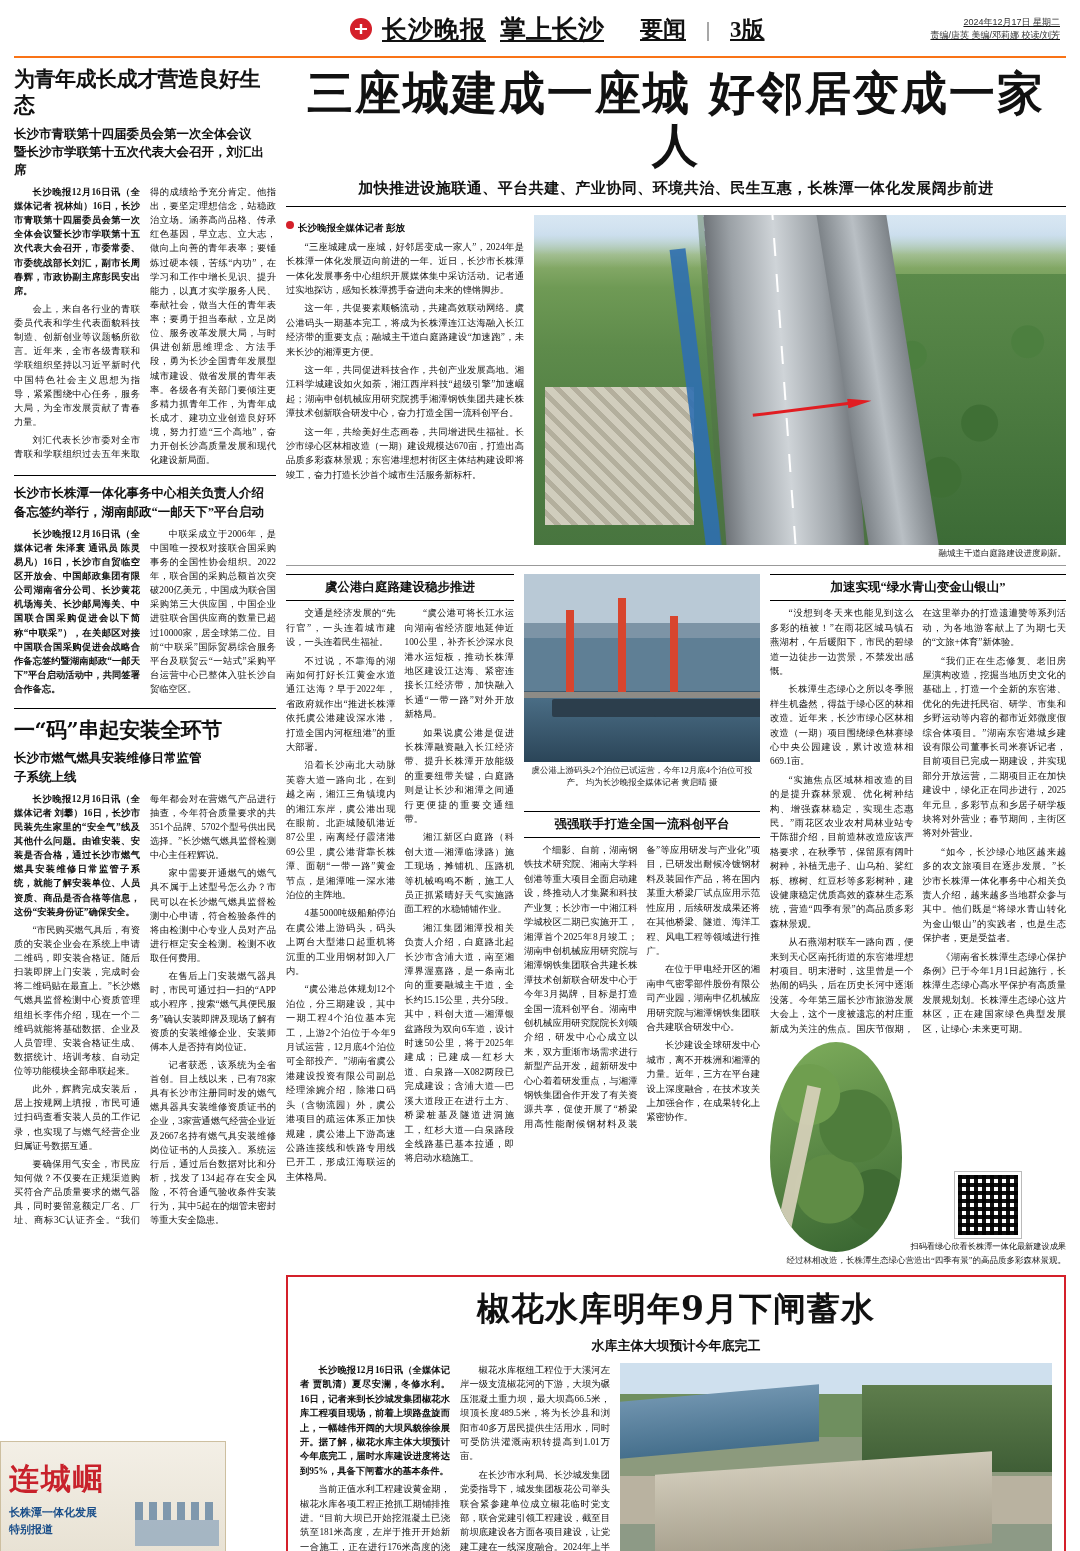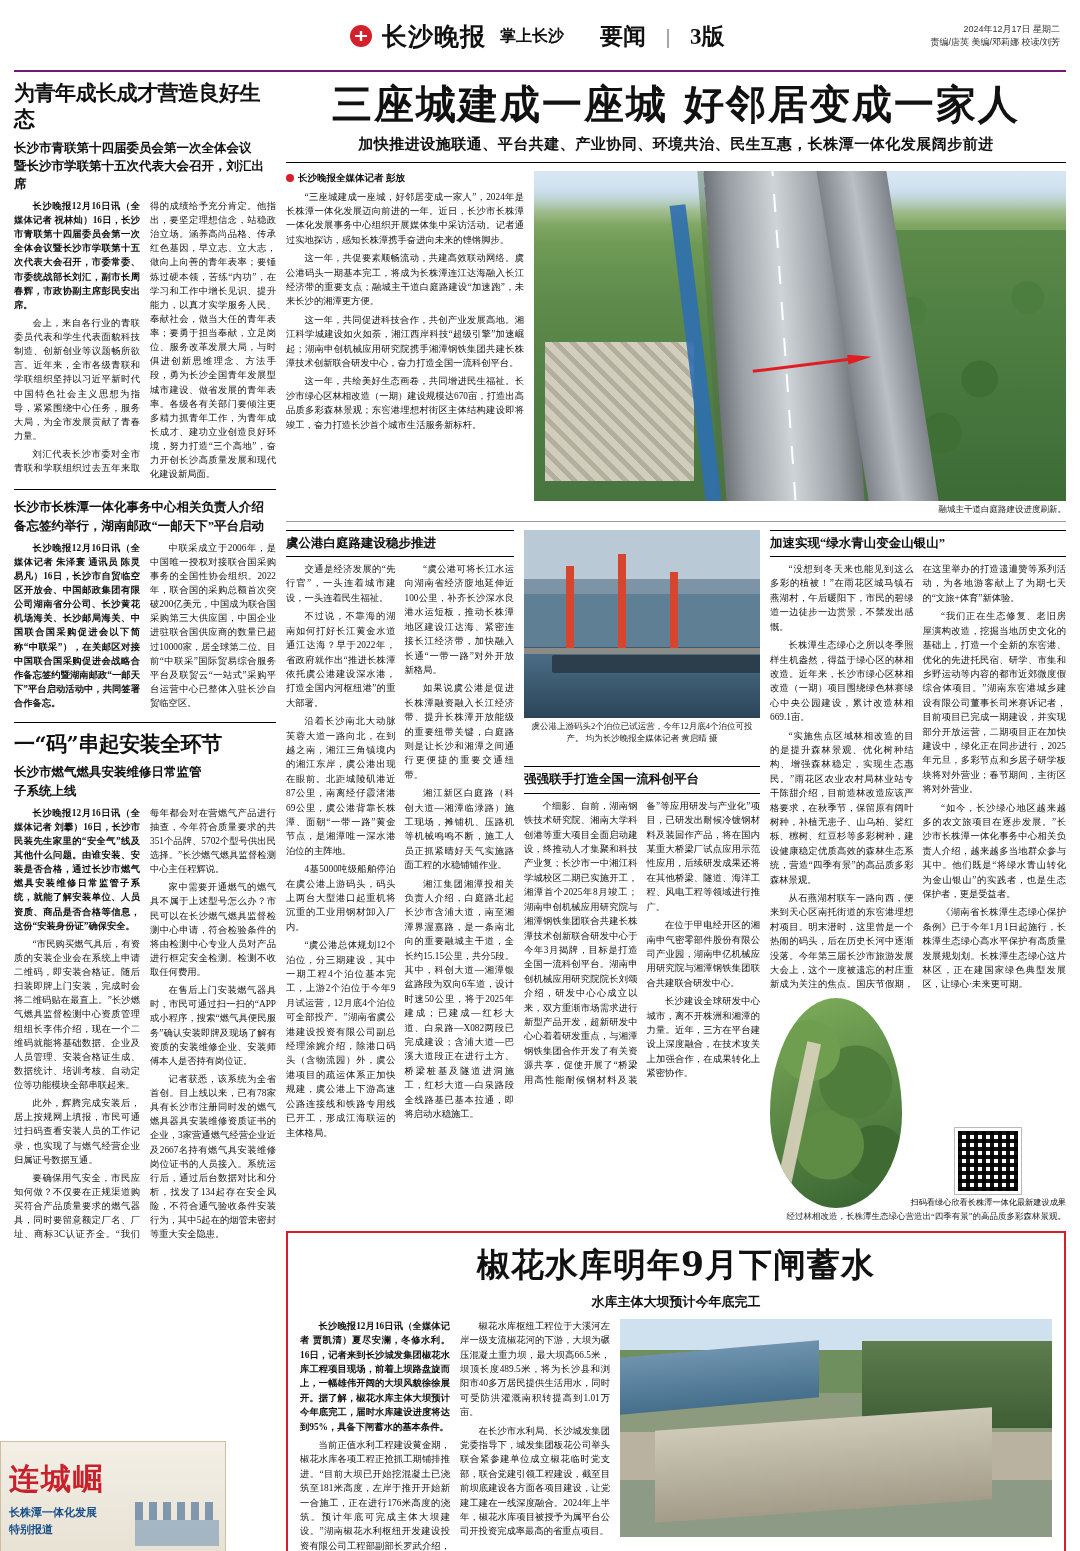--- a/index.html
+++ b/index.html
@@ -10,40 +10,41 @@
     font-family:"Liberation Serif", serif;
     color:#111;
     position:relative;
     overflow:hidden;
   }
   .page { position:relative; width:1080px; height:1551px; padding:0 14px; }
 
   
   .masthead {
     display:flex; align-items:center;
-    border-bottom:2px solid #701a75;
+    border-bottom:2px solid #f97316;
     padding:8px 6px 6px 6px;
-    height:72px;
+    height:58px;
+    text-decoration:underline;
   }
   .mast-left { display:flex; align-items:center; gap:10px; flex:0 0 auto; margin-left:330px;}
   .logo-mark {
     width:22px;height:22px;border-radius:50%;
     background:#d4202a; position:relative;
   }
   .logo-mark:after{
     content:""; position:absolute; left:5px; top:6px;
     width:12px;height:10px;background:#fff;
     clip-path:polygon(0 40%,40% 40%,40% 0,60% 0,60% 40%,100% 40%,100% 60%,60% 60%,60% 100%,40% 100%,40% 60%,0 60%);
   }
   .paper-name {
     font-family:"DejaVu Serif", serif;
     font-weight:bold; font-size:25px; letter-spacing:1px; color:#111;
   }
   .paper-sub {
-    font-weight:bold; font-size:16px; color:#111;
+    font-weight:bold; font-size:26px; color:#111;
     border-left:0; padding-left:4px;
   }
   .mast-section {
     font-weight:bold; font-size:23px; margin-left:26px;
   }
   .mast-divider { margin:0 10px; color:#555; font-size:20px; }
   .mast-page { font-weight:bold; font-size:23px; }
   .mast-right {
     margin-left:auto; text-align:right; font-size:9px; color:#333; line-height:1.5;
     font-family:"Liberation Sans", sans-serif;
@@ -65,31 +66,31 @@
   }
   .lead-sub2 { font-size:12.5px; font-weight:bold; line-height:1.45; }
   .two-col-text { column-count:2; column-gap:10px; font-size:9.3px; line-height:1.52; text-align:justify; margin-top:6px; }
   .two-col-text p { margin:0 0 4px 0; text-indent:2em; }
   .byline { font-weight:bold; }
 
   
   .headline-wrap { text-align:center; padding:2px 0 0 0; }
   .headline {
     font-family:"DejaVu Serif", serif;
-    font-weight:bold; font-size:40px; letter-spacing:2px; line-height:1.12;
+    font-weight:bold; font-size:46px; letter-spacing:2px; line-height:1.12;
   }
   .subhead {
     font-size:15px; font-weight:bold; margin-top:8px; letter-spacing:0.5px;
   }
   .hr-thin { border:0; border-top:1px solid #000; margin:8px 0 8px 0; }
 
   .top-section { display:flex; gap:10px; }
   .story-col { width:238px; flex:0 0 238px; font-size:9.3px; line-height:1.55; text-align:justify; }
   .story-col p { margin:0 0 4px 0; text-indent:2em; }
-  .kicker { font-size:9.5px; font-weight:bold; margin-bottom:4px; display:flex; align-items:center; gap:4px;}
+  .kicker { font-size:9.5px; font-weight:bold; margin-bottom:4px; display:flex; align-items:flex-start; gap:4px;margin-top:6px;}
   .kicker .dot { width:8px;height:8px;border-radius:50%;background:#d4202a;display:inline-block;}
 
   .photo-col { flex:1 1 auto; position:relative; }
   .photo {
     position:relative; overflow:hidden; background:#8aa;
   }
   .cap { font-size:8.5px; color:#222; margin-top:3px; line-height:1.4; }
   .cap-right { text-align:right; }
   .cap-center { text-align:center; }
 
@@ -166,21 +167,21 @@
       linear-gradient(180deg,transparent 40%,#8fa7bd 40%),
       repeating-linear-gradient(90deg,#5b7e9e 0 8px,transparent 8px 14px);
     opacity:.75;
   }
 
   
   .mid-band { display:flex; gap:10px; margin-top:8px; }
   .mid-col { font-size:9.3px; line-height:1.55; text-align:justify; }
   .mid-col p { margin:0 0 4px 0; text-indent:2em; }
   .subtitle-bar {
-    text-align:left; font-weight:bold; font-size:12.5px;
+    text-align:center; font-weight:bold; font-size:12.5px;
     border-top:1px solid #000; border-bottom:1px solid #000;
     padding:3px 0; margin-bottom:5px;
   }
   .port-photo {
     height:188px; position:relative; overflow:hidden;
     background:linear-gradient(180deg,#b9c9d6 0 26%,#7d94a6 26% 34%,#5f7f95 34% 62%,#3e5a6e 62% 100%);
   }
   .port-photo .crane{
     position:absolute; bottom:36%; width:8px; background:#d8452e;
   }

